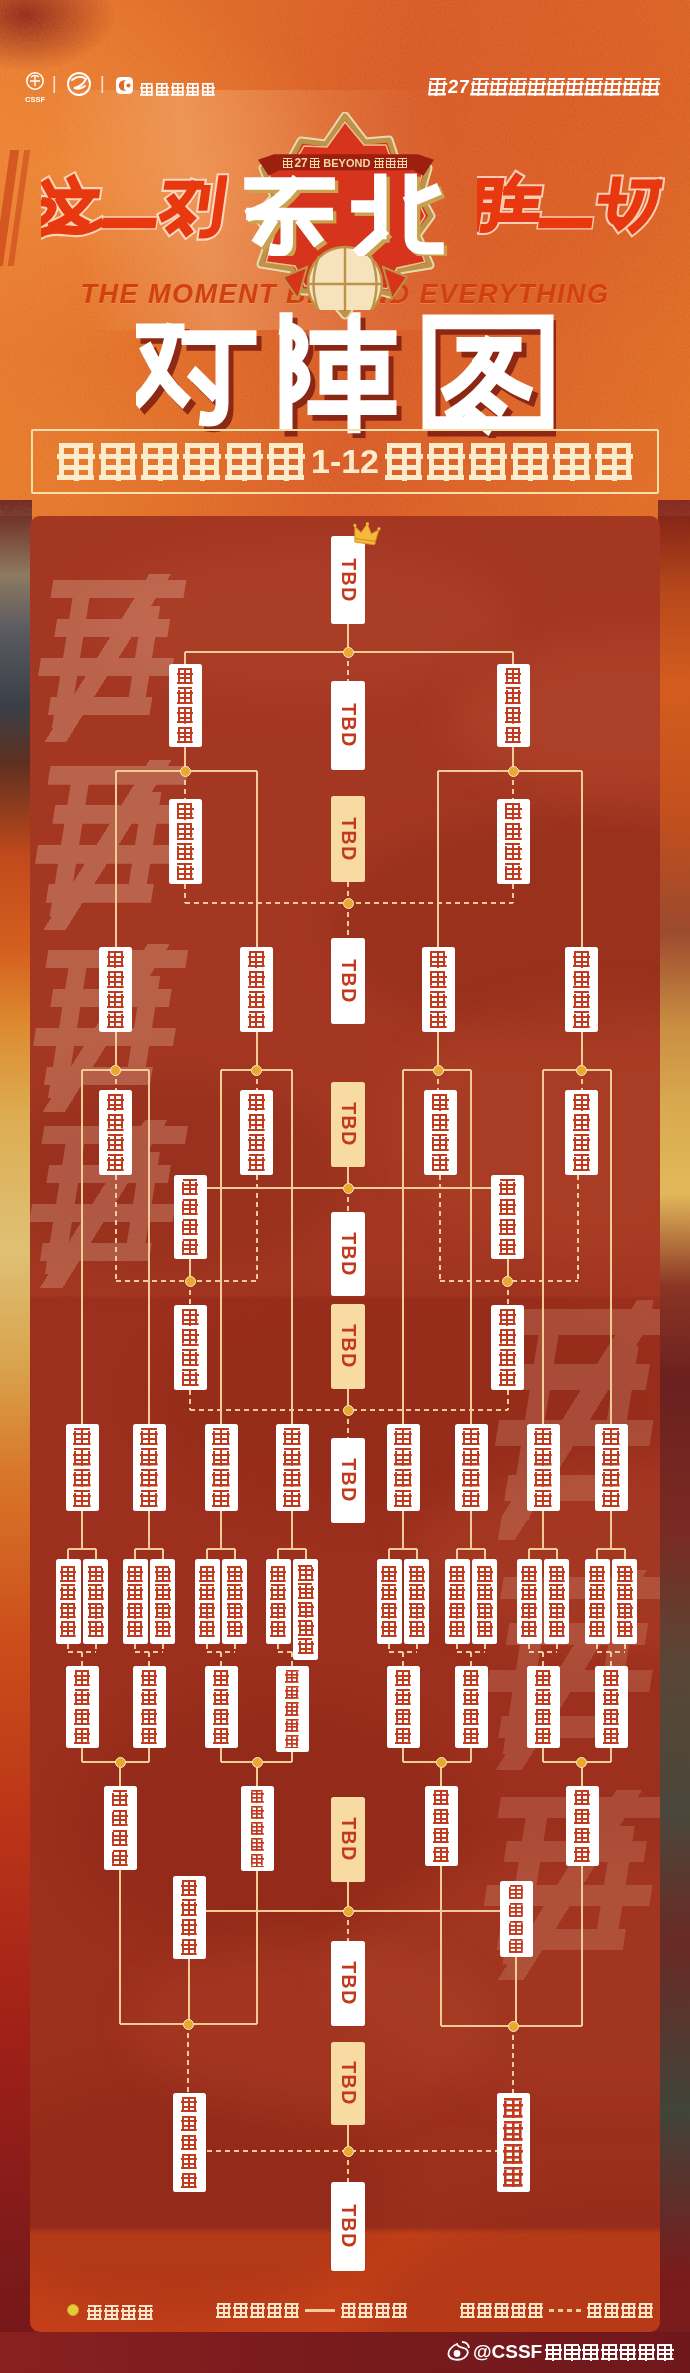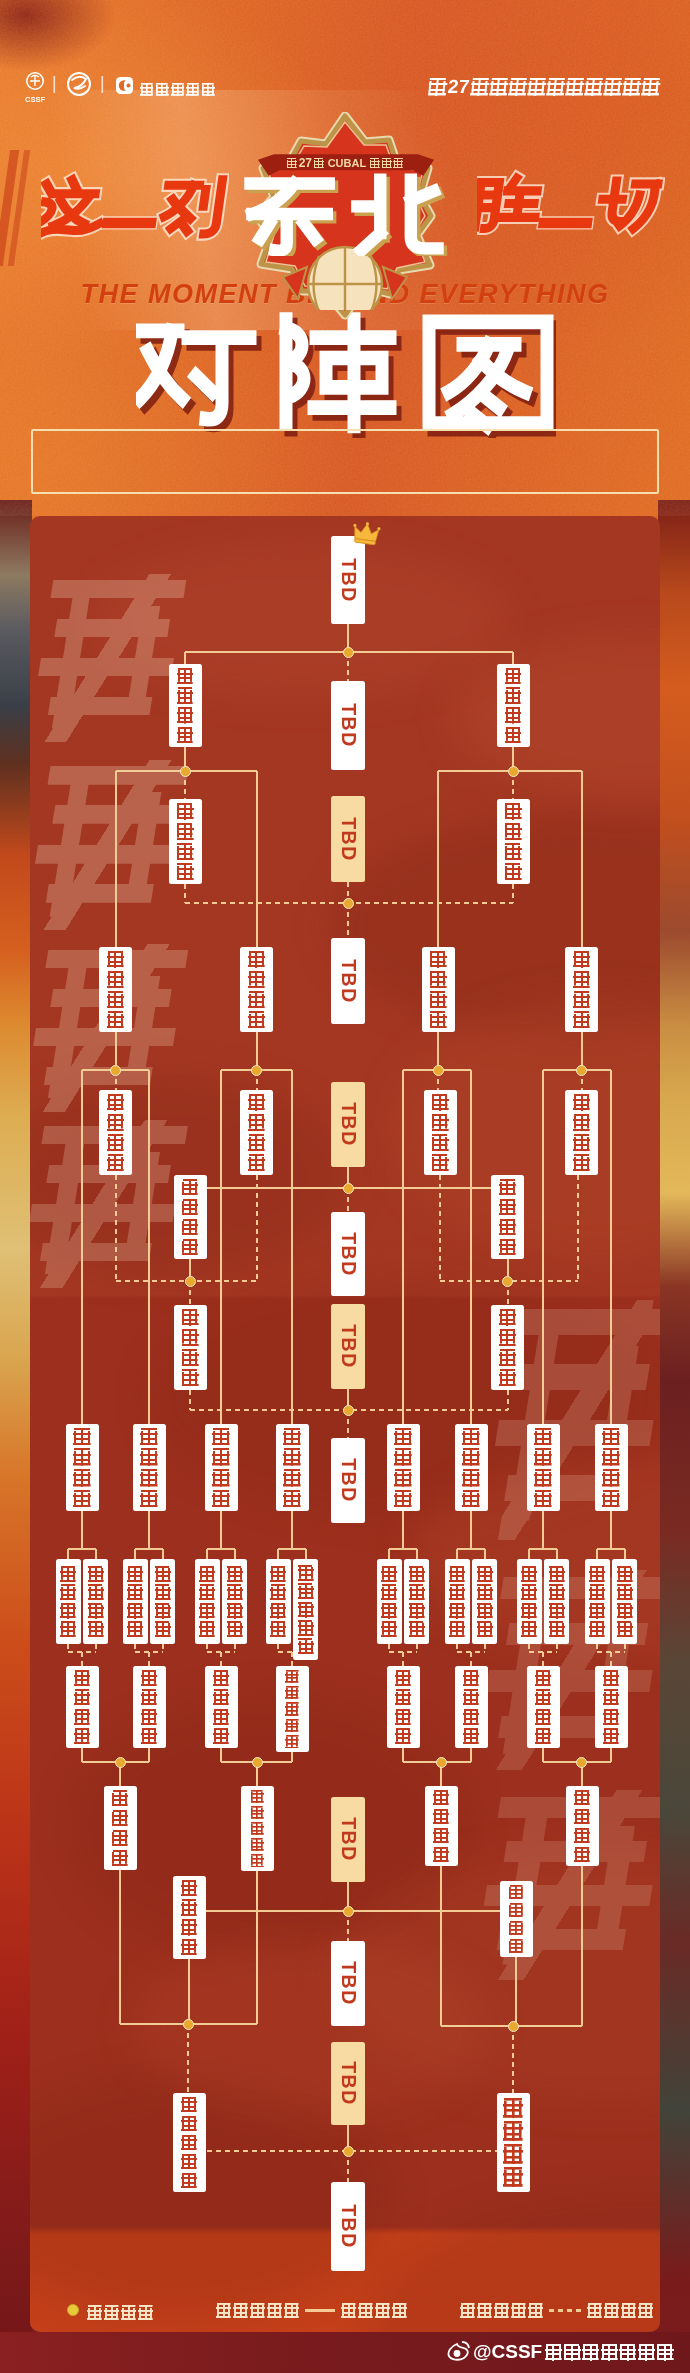--- a/index.html
+++ b/index.html
@@ -738,21 +738,21 @@
         </g>
       </g>
     </svg>
     <svg class="lin" style="left:258px;top:150px;z-index:6" width="176" height="30" viewBox="0 0 198 32">
 <path d="M18 4 L180 4 L198 10 L186 28 L174 22 L24 22 L12 28 L0 10 Z" fill="#9c1f10"></path>
     </svg>
     <div class="hdr" style="left:266px;top:156px;width:158px;z-index:7;color:#f2d9a8;display:flex;align-items:center;justify-content:center;font-size:12px;font-weight:bold">
       <i class="cj" style="width:10px;height:10px;margin:0 0.8px;"></i>
       <b style="margin:0 1px">27</b>
       <i class="cj" style="width:10px;height:10px;margin:0 0.8px;"></i>
-      <b style="margin:0 3px;font-size:11px">CUBAL</b>
+      <b style="margin:0 3px;font-size:11px">BEYOND</b>
       <i class="cj" style="width:10px;height:10px;margin:0 0.8px;"></i>
       <i class="cj" style="width:10px;height:10px;margin:0 0.8px;"></i>
       <i class="cj" style="width:10px;height:10px;margin:0 0.8px;"></i>
     </div>
     <svg class="lin" style="left:136px;top:306px;z-index:3" width="420" height="132" viewBox="0 0 420 132">
 <g fill="none" stroke-linecap="square" transform="scale(1,1.13)">
         <g stroke="#7e1d10" stroke-width="13" opacity="0.85" transform="translate(5,5)">
           <path d="M6 22 h36 M36 22 c-4 24 -16 46 -32 60 M12 40 c10 18 22 32 34 42 M52 28 h62 M86 28 v58 q0 16 -16 14 M60 62 l16 14"></path>
           <g transform="translate(140,0)">
             <path d="M10 12 v92 M10 20 c22 4 20 24 2 30 M12 50 c22 4 20 24 2 30 M40 28 h74 M78 12 v94 M50 46 h56 M50 72 h56 M50 46 v26 M106 46 v26 M38 90 h76"></path>
@@ -766,20 +766,35 @@
           <g transform="translate(140,0)">
             <path d="M10 12 v92 M10 20 c22 4 20 24 2 30 M12 50 c22 4 20 24 2 30 M40 28 h74 M78 12 v94 M50 46 h56 M50 72 h56 M50 46 v26 M106 46 v26 M38 90 h76"></path>
           </g>
           <g transform="translate(285,0)">
             <path d="M8 14 h118 v90 h-118 z M42 34 h52 M68 34 c-8 18 -24 34 -40 42 M60 48 c14 14 28 22 44 28 M86 40 c-10 24 -32 44 -54 56 M64 80 l14 10 M52 96 l14 10"></path>
           </g>
         </g>
       </g>
     </svg>
     <div class="lin" style="left:31px;top:429px;width:628px;height:65px;border:2px solid #f6dfae;border-radius:2px;z-index:3"></div>
+    <div class="hdr" style="left:31px;top:429px;width:628px;height:65px;z-index:4;color:#fdeccb;display:flex;align-items:center;justify-content:center;font-size:34px">
+      <i class="cj" style="width:38px;height:38px;margin:0 2.0px;"></i>
+      <i class="cj" style="width:38px;height:38px;margin:0 2.0px;"></i>
+      <i class="cj" style="width:38px;height:38px;margin:0 2.0px;"></i>
+      <i class="cj" style="width:38px;height:38px;margin:0 2.0px;"></i>
+      <i class="cj" style="width:38px;height:38px;margin:0 2.0px;"></i>
+      <i class="cj" style="width:38px;height:38px;margin:0 2.0px;"></i>
+      <b style="margin:0 4px">1-12</b>
+      <i class="cj" style="width:38px;height:38px;margin:0 2.0px;"></i>
+      <i class="cj" style="width:38px;height:38px;margin:0 2.0px;"></i>
+      <i class="cj" style="width:38px;height:38px;margin:0 2.0px;"></i>
+      <i class="cj" style="width:38px;height:38px;margin:0 2.0px;"></i>
+      <i class="cj" style="width:38px;height:38px;margin:0 2.0px;"></i>
+      <i class="cj" style="width:38px;height:38px;margin:0 2.0px;"></i>
+    </div>
     <div class="cir" style="left:67px;top:2304px;width:12px;height:12px;background:#e7c93a;border:1px solid #caa52a"></div>
     <div class="hdr" style="left:86px;top:2303px;z-index:4;color:#f7e7c8"><i class="cj" style="width:15px;height:15px;margin:0 1.0px;"></i><i class="cj" style="width:15px;height:15px;margin:0 1.0px;"></i><i class="cj" style="width:15px;height:15px;margin:0 1.0px;"></i><i class="cj" style="width:15px;height:15px;margin:0 1.0px;"></i></div>
     <div class="hdr" style="left:215px;top:2303px;z-index:4;color:#f7e7c8;display:flex;align-items:center">
       <i class="cj" style="width:15px;height:15px;margin:0 1.0px;"></i>
       <i class="cj" style="width:15px;height:15px;margin:0 1.0px;"></i>
       <i class="cj" style="width:15px;height:15px;margin:0 1.0px;"></i>
       <i class="cj" style="width:15px;height:15px;margin:0 1.0px;"></i>
       <i class="cj" style="width:15px;height:15px;margin:0 1.0px;"></i>
       <span style="display:inline-block;width:30px;height:2.5px;background:#f3cb94;margin:0 5px"></span>
       <i class="cj" style="width:15px;height:15px;margin:0 1.0px;"></i>

